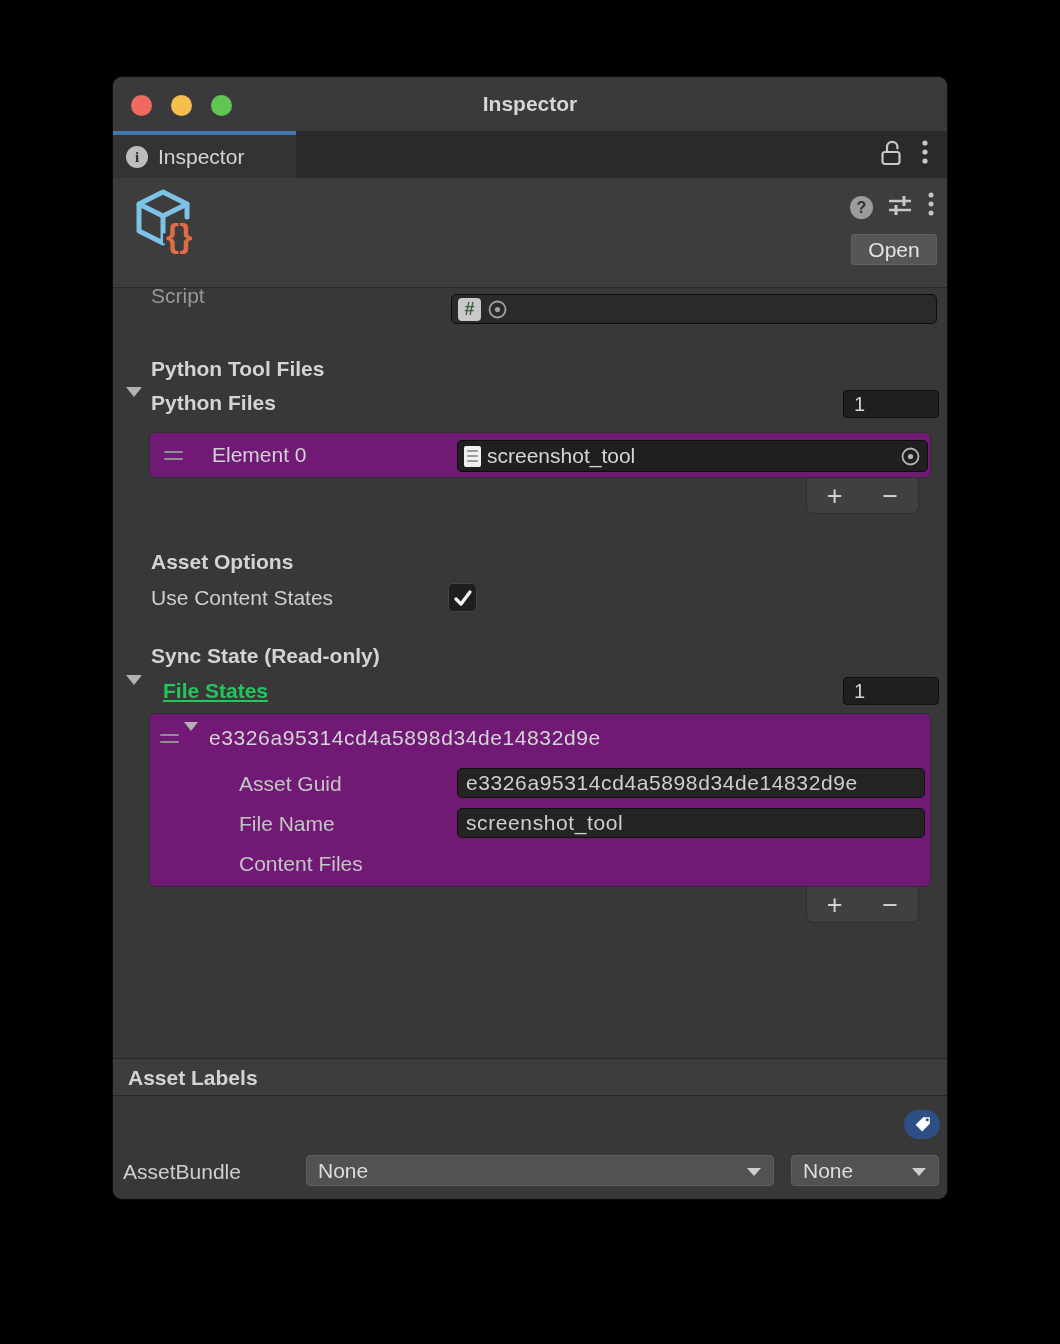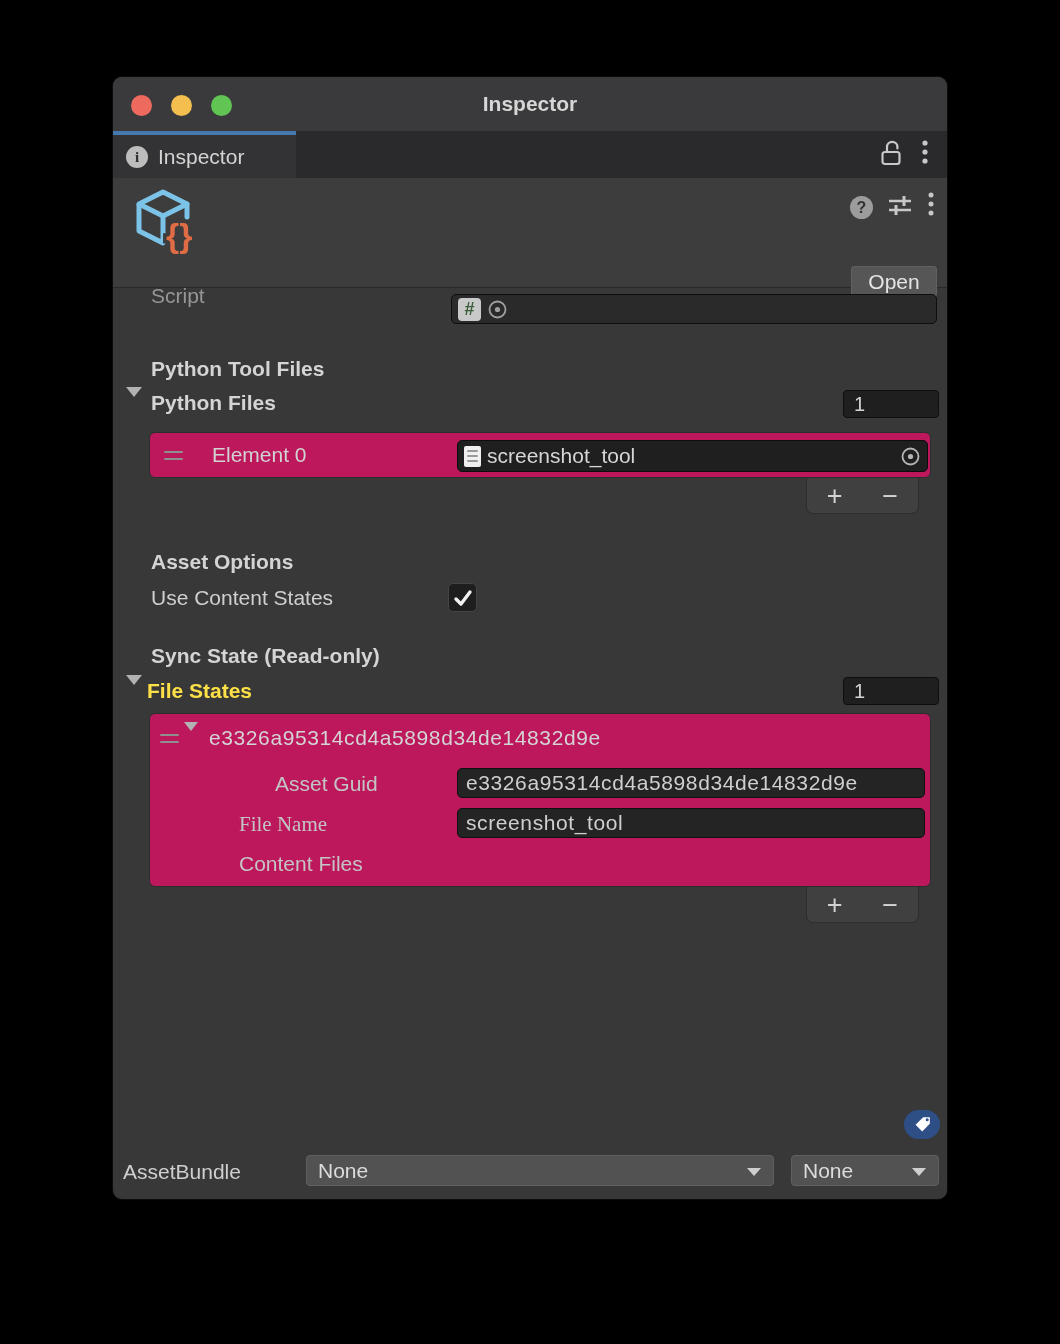--- a/index.html
+++ b/index.html
@@ -32,21 +32,21 @@
   
   .asset-header { position:absolute; left:0; top:101px; width:100%; height:110px; background:#3d3d3d;
                   border-bottom:1px solid #292929; }
   .asset-icon { position:absolute; left:20px; top:9px; }
   .asset-title { position:absolute; left:93px; top:12px; font-size:24px; color:#cbcbcb; }
   .header-icons { position:absolute; right:12px; top:13px; display:flex; align-items:center; gap:15px; }
   .help-circle { width:23px; height:23px; border-radius:50%; background:#9c9c9c; color:#323232;
                  font-weight:bold; font-size:16px; text-align:center; line-height:23px; }
   .open-btn { position:absolute; right:10px; top:56px; width:86px; height:31px; background:#565656;
               border:1px solid #616161; border-radius:3px; color:#e4e4e4; font-size:21px;
-              text-align:center; line-height:29px;margin-top:32px; }
+              text-align:center; line-height:29px; }
 
   
   .label { position:absolute; font-size:21px; color:#cfcfcf; }
   .label-dim { color:#969696; }
   .section-h { position:absolute; font-size:21px; font-weight:bold; color:#d4d4d4; }
   .tri-down { width:0; height:0; border-left:8px solid transparent; border-right:8px solid transparent;
               border-top:10px solid #b2b2b2; }
   .foldout-tri { position:absolute; }
   .count-field { position:absolute; left:730px; width:96px; height:28px; background:#1f1f1f;
                  border:1px solid #0e0e0e; border-radius:4px; color:#d4d4d4; font-size:20px;
@@ -60,21 +60,21 @@
 
   .script-icon { width:23px; height:23px; background:#c9c9c9; border-radius:4px; color:#3c5f3c;
                  font-weight:bold; font-size:18px; text-align:center; line-height:23px; flex:none; }
   .page-icon { width:17px; height:21px; background:#f0f0f0; border-radius:2px; flex:none;
                display:flex; flex-direction:column; justify-content:center; gap:3px; padding:0 3px; }
   .page-icon i { display:block; height:2px; background:#9a9a9a; border-radius:1px; }
 
   .drag-handle { width:19px; display:flex; flex-direction:column; gap:5px; }
   .drag-handle i { display:block; height:2px; background:#8f8f8f; border-radius:1px; }
 
-  .list-box { position:absolute; left:36px; width:782px; background:#be185d;
+  .list-box { position:absolute; left:36px; width:782px; background:#701a75;
               border:1px solid #2d2d2d; border-radius:6px; }
   .pm-footer { position:absolute; width:113px; height:36px; background:#404040;
                border:1px solid #2d2d2d; border-top:none; border-radius:0 0 7px 7px;
                display:flex; align-items:center; justify-content:space-around; }
   .pm-btn { font-size:27px; color:#d2d2d2; line-height:30px; width:40px; text-align:center; }
 
   .checkbox { position:absolute; left:335px; width:29px; height:29px; background:#1e1e1e;
               border:1px solid #454545; border-radius:5px; display:flex; align-items:center; justify-content:center; }
 
   .kv-label { position:absolute; font-size:21px; color:#c4c4c4; }
@@ -203,44 +203,47 @@
   <div class="section-h" style="left:38px; top:473px;">Asset Options</div>
   <div class="label" style="left:38px; top:509px;">Use Content States</div>
   <div class="checkbox" style="top:506px;">
     <svg width="22" height="22" viewBox="0 0 22 22">
       <polyline points="4,12 9,17 18,5" fill="none" stroke="#f2f2f2" stroke-width="3.4" stroke-linecap="round" stroke-linejoin="round"></polyline>
     </svg>
   </div>
 
   <div class="section-h" style="left:38px; top:567px;">Sync State (Read-only)</div>
   <span class="foldout-tri" style="left:13px; top:608px;"><i class="tri-down"></i></span>
-  <div class="section-h" style="left:34px; top:602px; color:#fde047;">File States</div>
+  <div class="section-h" style="left:50px; top:602px; color:#22c55e;text-decoration:underline;">File States</div>
   <div class="count-field" style="top:600px;">1</div>
 
   <div class="list-box" style="top:636px; height:174px;">
     <span class="drag-handle" style="position:absolute; left:10px; top:20px;">
         <i></i>
         <i></i>
       </span>
     <span class="foldout-tri" style="left:34px; top:17px;"><i class="tri-down" style="border-left-width:7px;border-right-width:7px;border-top-width:9px;"></i></span>
     <div class="kv-label" style="left:59px; top:12px; color:#d4d4d4; letter-spacing:0.6px;">e3326a95314cd4a5898d34de14832d9e</div>
 
-    <div class="kv-label" style="left:89px; top:58px;margin-left:36px;">Asset Guid</div>
+    <div class="kv-label" style="left:89px; top:58px;">Asset Guid</div>
     <div class="kv-field" style="top:54px;">e3326a95314cd4a5898d34de14832d9e</div>
 
-    <div class="kv-label" style="left:89px; top:98px;font-family:Liberation Serif, serif;">File Name</div>
+    <div class="kv-label" style="left:89px; top:98px;">File Name</div>
     <div class="kv-field" style="top:94px;">screenshot_tool</div>
 
     <div class="kv-label" style="left:89px; top:138px;">Content Files</div>
   </div>
   <div class="pm-footer" style="left:693px; top:810px;">
     <span class="pm-btn">+</span>
     <span class="pm-btn">−</span>
   </div>
 
+  <div class="labels-bar">
+    <span class="section-h">Asset Labels</span>
+  </div>
   <div class="tag-pill">
     <svg width="19" height="19" viewBox="0 0 19 19">
       <path d="M10.2 2.2 L16.8 2.2 L16.8 8.8 L9.2 16.4 L2.6 9.8 Z" fill="#ffffff" transform="rotate(0 9.5 9.5)"></path>
       <circle cx="14.2" cy="4.8" r="1.5" fill="#2d4f86"></circle>
     </svg>
   </div>
 
   <div class="label" style="left:10px; top:1083px;">AssetBundle</div>
   <div class="dropdown" style="left:193px; top:1078px; width:468px;">
     <span>None</span>

